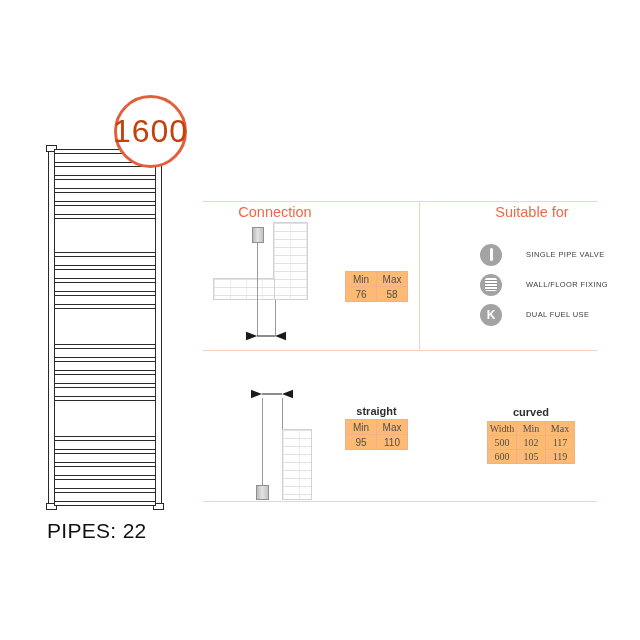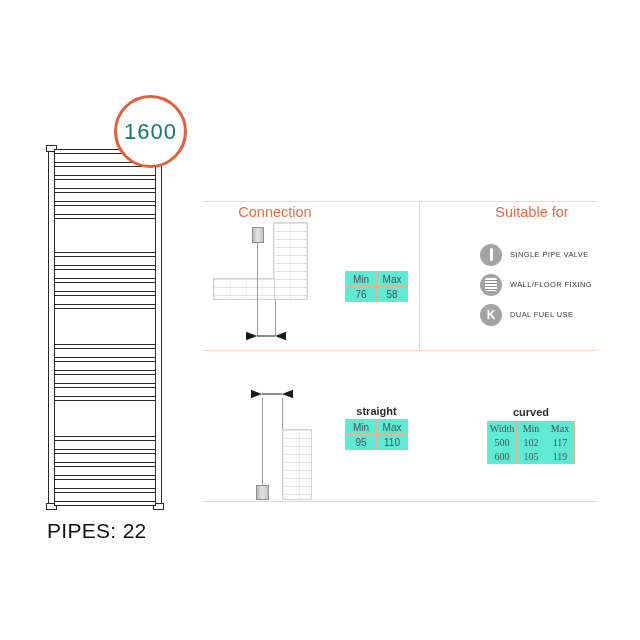--- a/index.html
+++ b/index.html
@@ -15,55 +15,55 @@
   .cap, .foot { position:absolute; width:11px; height:7px; background:#fff; border:1px solid #2a2a2a; }
   .cap.left  { left:-2px; top:0; }
   .cap.right { left:105px; top:0; }
   .foot.left  { left:-2px; top:358px; }
   .foot.right { left:105px; top:358px; }
   .bar { position:absolute; left:6px; width:102px; height:5px; background:#fff; border:1px solid #2a2a2a; }
 
   .badge { position:absolute; left:114px; top:95px; width:73px; height:73px; border-radius:50%;
            background:#fff; border:3px solid #e25f3a; display:flex; align-items:center; justify-content:center;
            z-index:5; }
-  .badge span { font-size:22px; color:#0f766e; letter-spacing:1px; }
+  .badge span { font-size:32px; color:#c2410c; letter-spacing:1px; }
 
   .pipes-label { position:absolute; left:47px; top:519px; font-size:21px; color:#111; font-weight:500; letter-spacing:.3px; }
 
   
   .pline { position:absolute; background:#f6d2bd; }
   .pline.top    { left:203px; top:201px; width:394px; height:1px; }
   .pline.mid    { left:203px; top:350px; width:394px; height:1px; }
   .pline.bottom { left:203px; top:501px; width:394px; height:1px; }
   .pline.vert   { left:419px; top:201px; width:1px;  height:149px; }
 
   .sec-title { position:absolute; color:#ed6a45; font-size:14.5px; text-align:center; }
   .t-connection { left:215px; top:204px; width:120px; }
   .t-suitable   { left:452px; top:204px; width:160px; }
   .t-walldist   { left:213px; top:357px; width:124px; }
 
   
-  table.spec { border-collapse:collapse; position:absolute; background:#5eead4; }
+  table.spec { border-collapse:collapse; position:absolute; background:#fdba74; }
   table.spec th, table.spec td { border:1px solid #f0b08a; font-weight:400; font-size:10px; color:#4f4f4f;
                                  text-align:center; padding:0; }
   .tbl-connection { left:345px; top:271px; }
   .tbl-connection th, .tbl-connection td { width:31px; height:15px; }
   .tbl-straight { left:345px; top:419px; }
   .tbl-straight th, .tbl-straight td { width:31px; height:15px; }
   .tbl-curved { left:487px; top:421px;font-family:Liberation Serif, serif; }
   .tbl-curved th, .tbl-curved td { width:29px; height:14px; font-size:9.5px; }
   .tbl-label { position:absolute; font-size:11px; font-weight:700; color:#2e2e2e; text-align:center; }
   .lbl-straight { left:345px; top:405px; width:63px; }
   .lbl-curved   { left:487px; top:406px; width:88px; }
 
   
   .suit-item { position:absolute; left:480px; display:flex; align-items:center; height:23px; }
   .suit-circle { width:22px; height:22px; border-radius:50%; background:#a3a3a3; flex:0 0 auto;
                  display:flex; align-items:center; justify-content:center; }
-  .suit-label { margin-left:8px; font-size:7.5px; color:#3c3c3c; letter-spacing:.4px; white-space:nowrap; }
+  .suit-label { margin-left:24px; font-size:7.5px; color:#3c3c3c; letter-spacing:.4px; white-space:nowrap; }
   .glyph-pipe { width:3px; height:13px; background:#fff; border-radius:2px; }
   .glyph-fixing { width:12px; height:13px; border-radius:2px;
                   background:repeating-linear-gradient(to bottom,#fff 0 2px,#8f8f8f 2px 3px); }
   .glyph-k { color:#fff; font-size:12px; font-weight:700; line-height:1; }
 
   
   .diagram { position:absolute; }
   .d-connection { left:213px; top:221px; width:120px; height:122px; }
   .d-walldist   { left:240px; top:386px; width:80px;  height:115px; }
   .brick { position:absolute; background-color:#fff; border:1px solid #d2d2d2;

